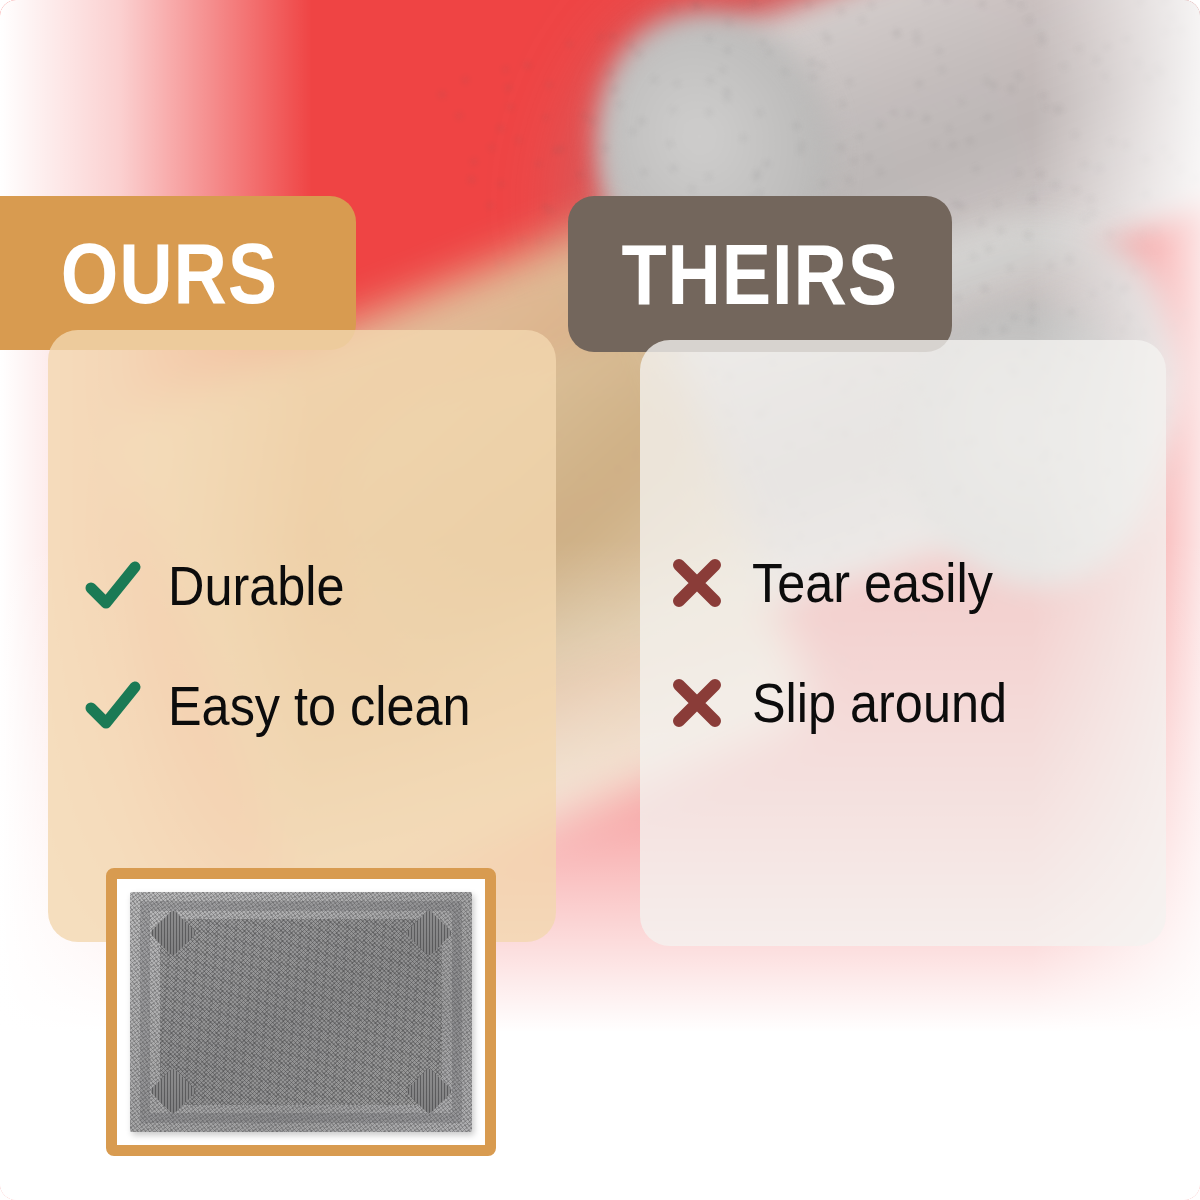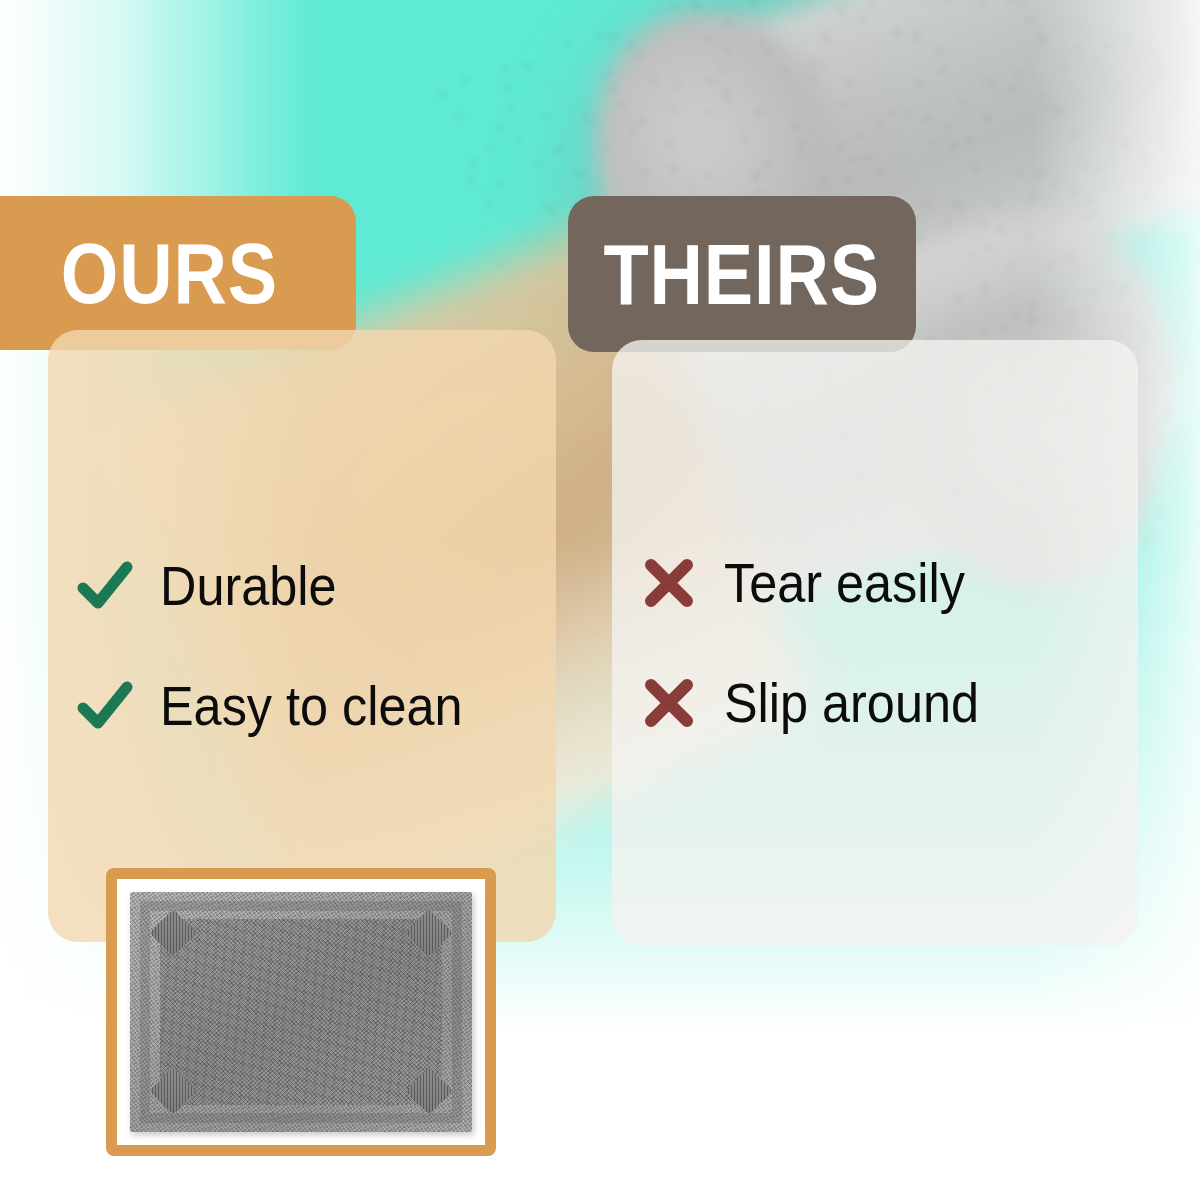--- a/index.html
+++ b/index.html
@@ -11,22 +11,23 @@
     width: 1200px;
     height: 1200px;
     font-family: "Liberation Sans", sans-serif;
     overflow: hidden;
   }
 
   #stage {
     position: relative;
     width: 1200px;
     height: 1200px;
-    background: #5eead4;
+    background: #ef4444;
     overflow: hidden;
+    border-radius: 16px;
   }
 
   
   .bg-photo {
     position: absolute;
     inset: 0;
     overflow: hidden;
     pointer-events: none;
   }
   .bg-photo .roll-shadow {
@@ -168,21 +169,21 @@
     top: 196px;
     width: 396px;
     height: 154px;
     background: #d89b50;
     border-radius: 0 26px 26px 0;
   }
   #banner-ours .banner-label { padding-left: 26px; }
   #banner-theirs {
     left: 568px;
     top: 196px;
-    width: 348px;
+    width: 384px;
     height: 156px;
     background: #73665c;
     border-radius: 26px;
   }
 
   
   .card {
     position: absolute;
     border-radius: 30px;
     display: flex;
@@ -192,36 +193,36 @@
   }
   #card-ours {
     left: 48px;
     top: 330px;
     width: 508px;
     height: 612px;
     background: rgba(243, 215, 175, 0.80);
     padding: 0 0 0 0;
   }
   #card-theirs {
-    left: 612px;
+    left: 640px;
     top: 340px;
     width: 526px;
     height: 606px;
     background: rgba(244, 242, 240, 0.78);
   }
 
   .feature-list {
     list-style: none;
     margin: 0;
     padding: 0;
     display: flex;
     flex-direction: column;
     gap: 62px;
   }
-  #card-ours .feature-list { padding-left: 28px; margin-top: 19px; }
+  #card-ours .feature-list { padding-left: 36px; margin-top: 19px; }
   #card-theirs .feature-list { padding-left: 28px; }
 
   .feature-row {
     display: flex;
     align-items: center;
     gap: 26px;
   }
   .feature-text {
     color: #0c0c0c;
     font-size: 56px;

